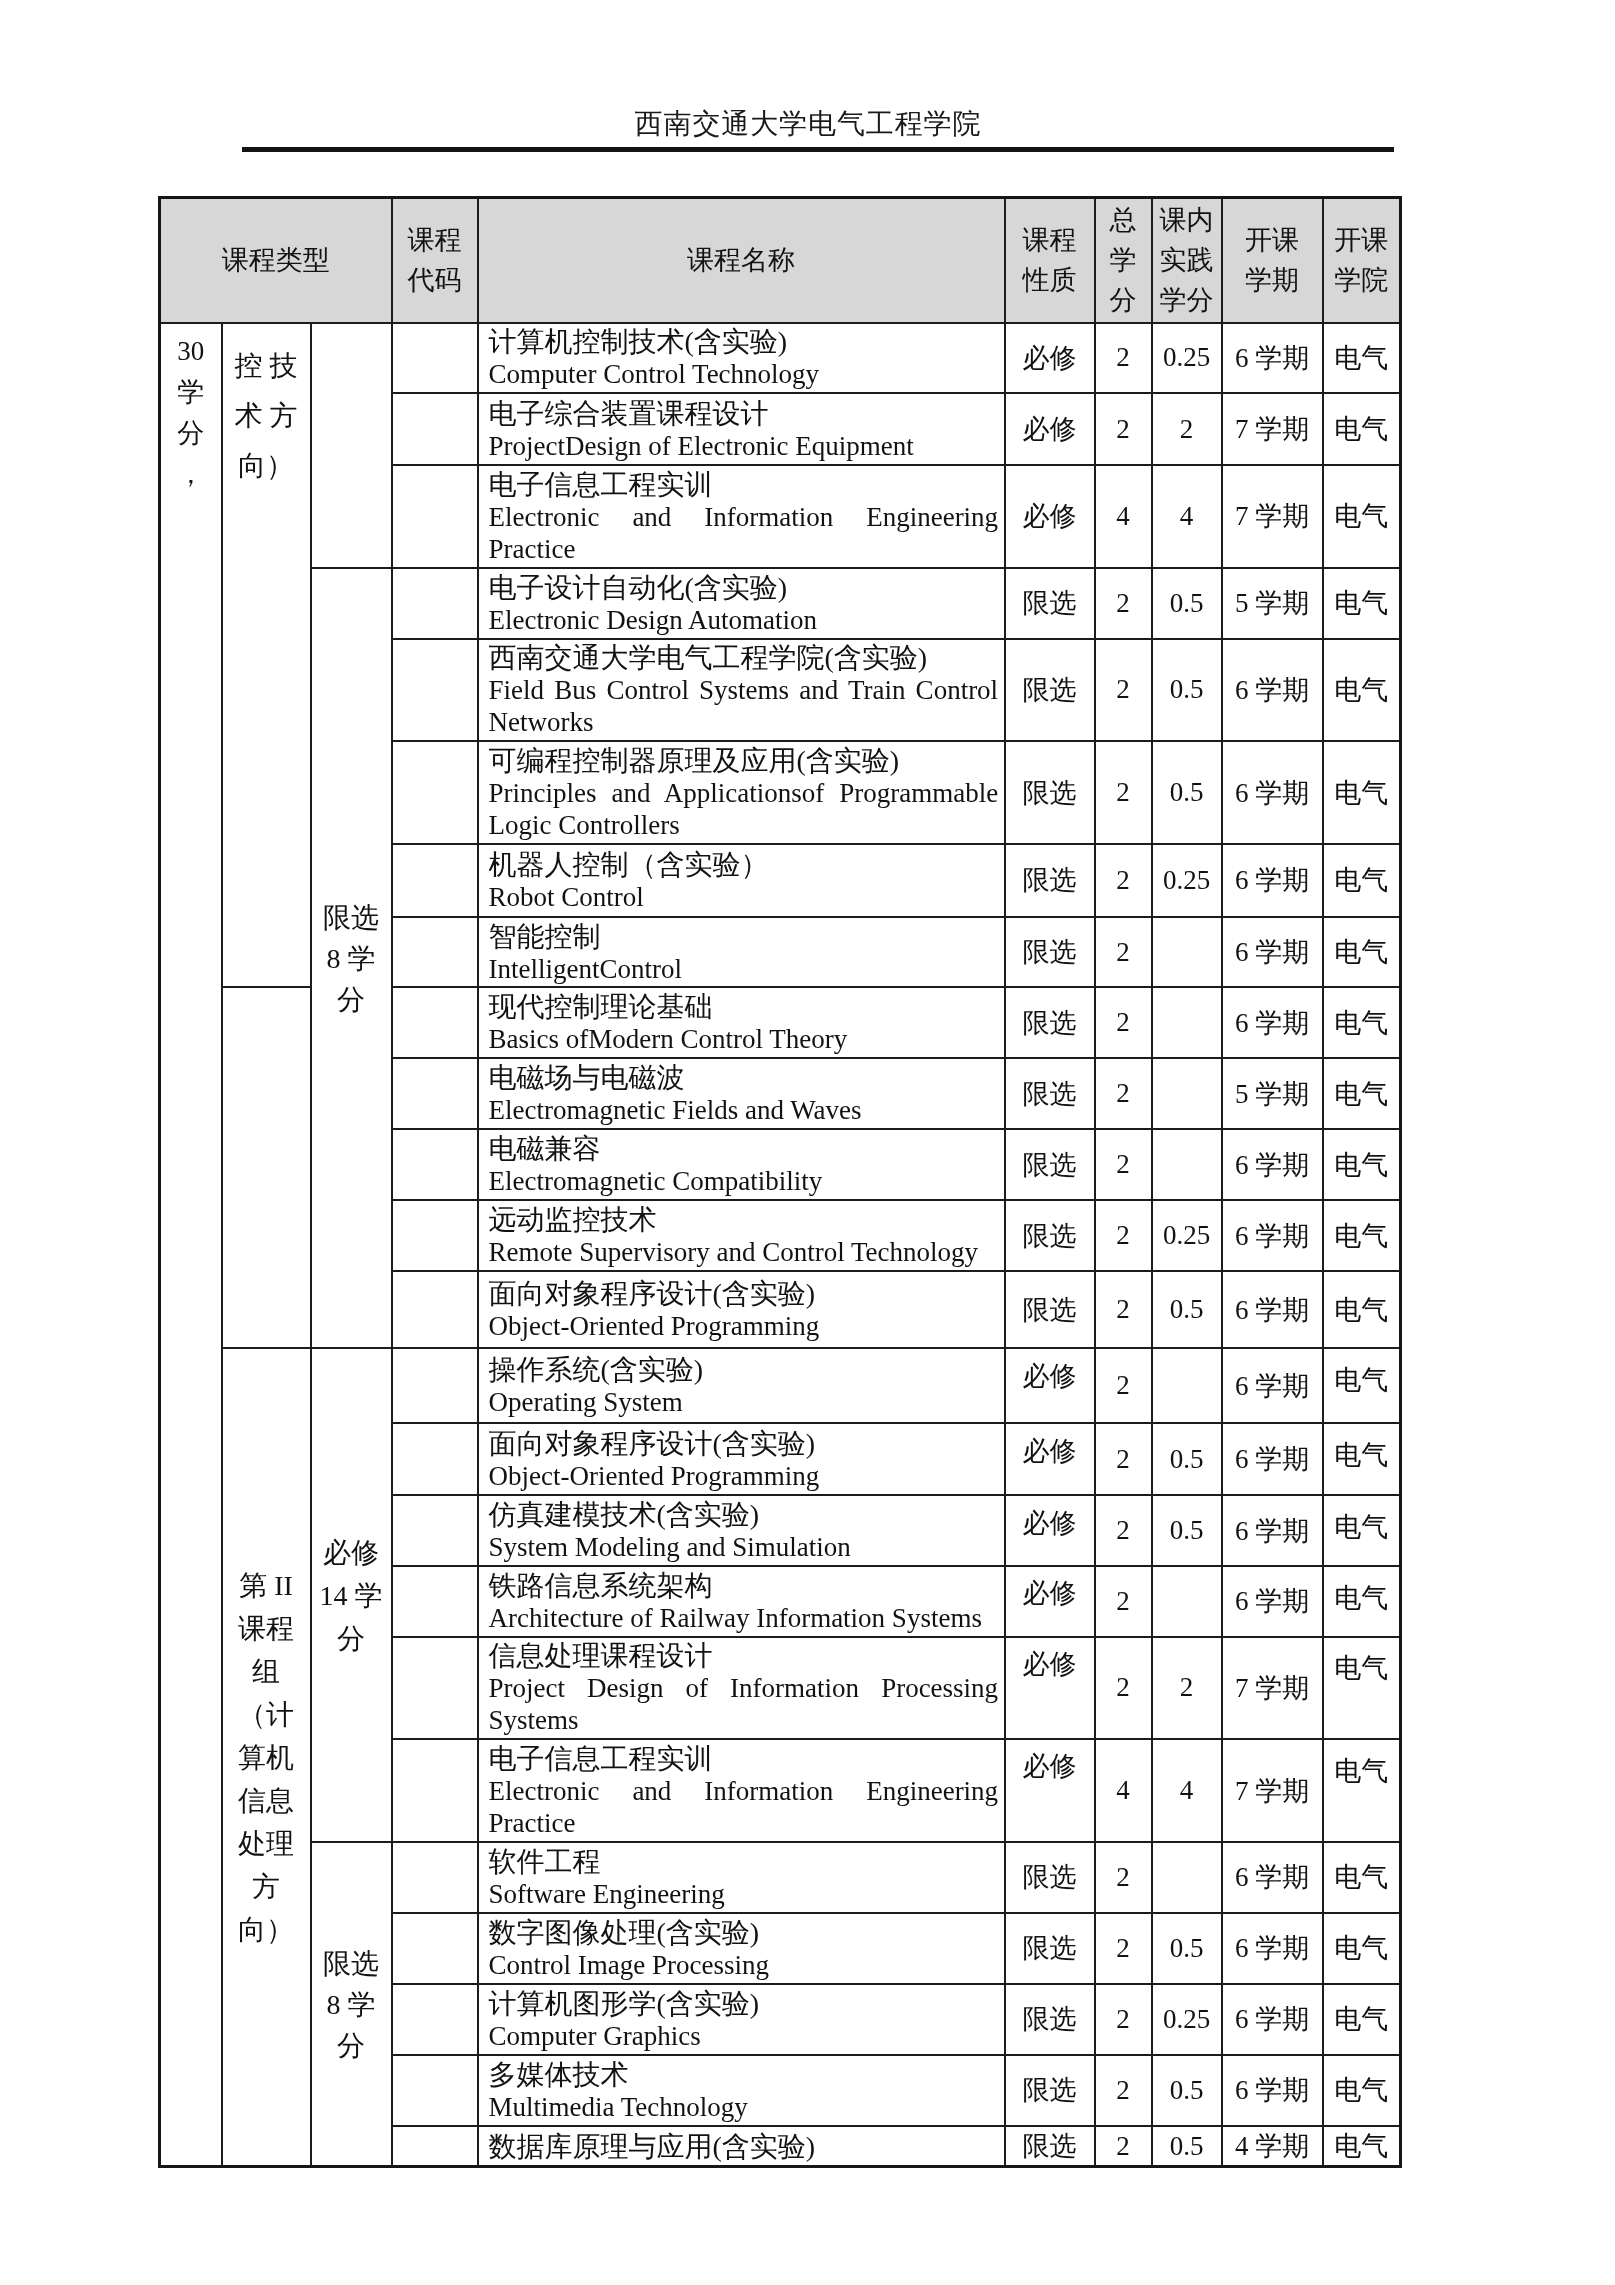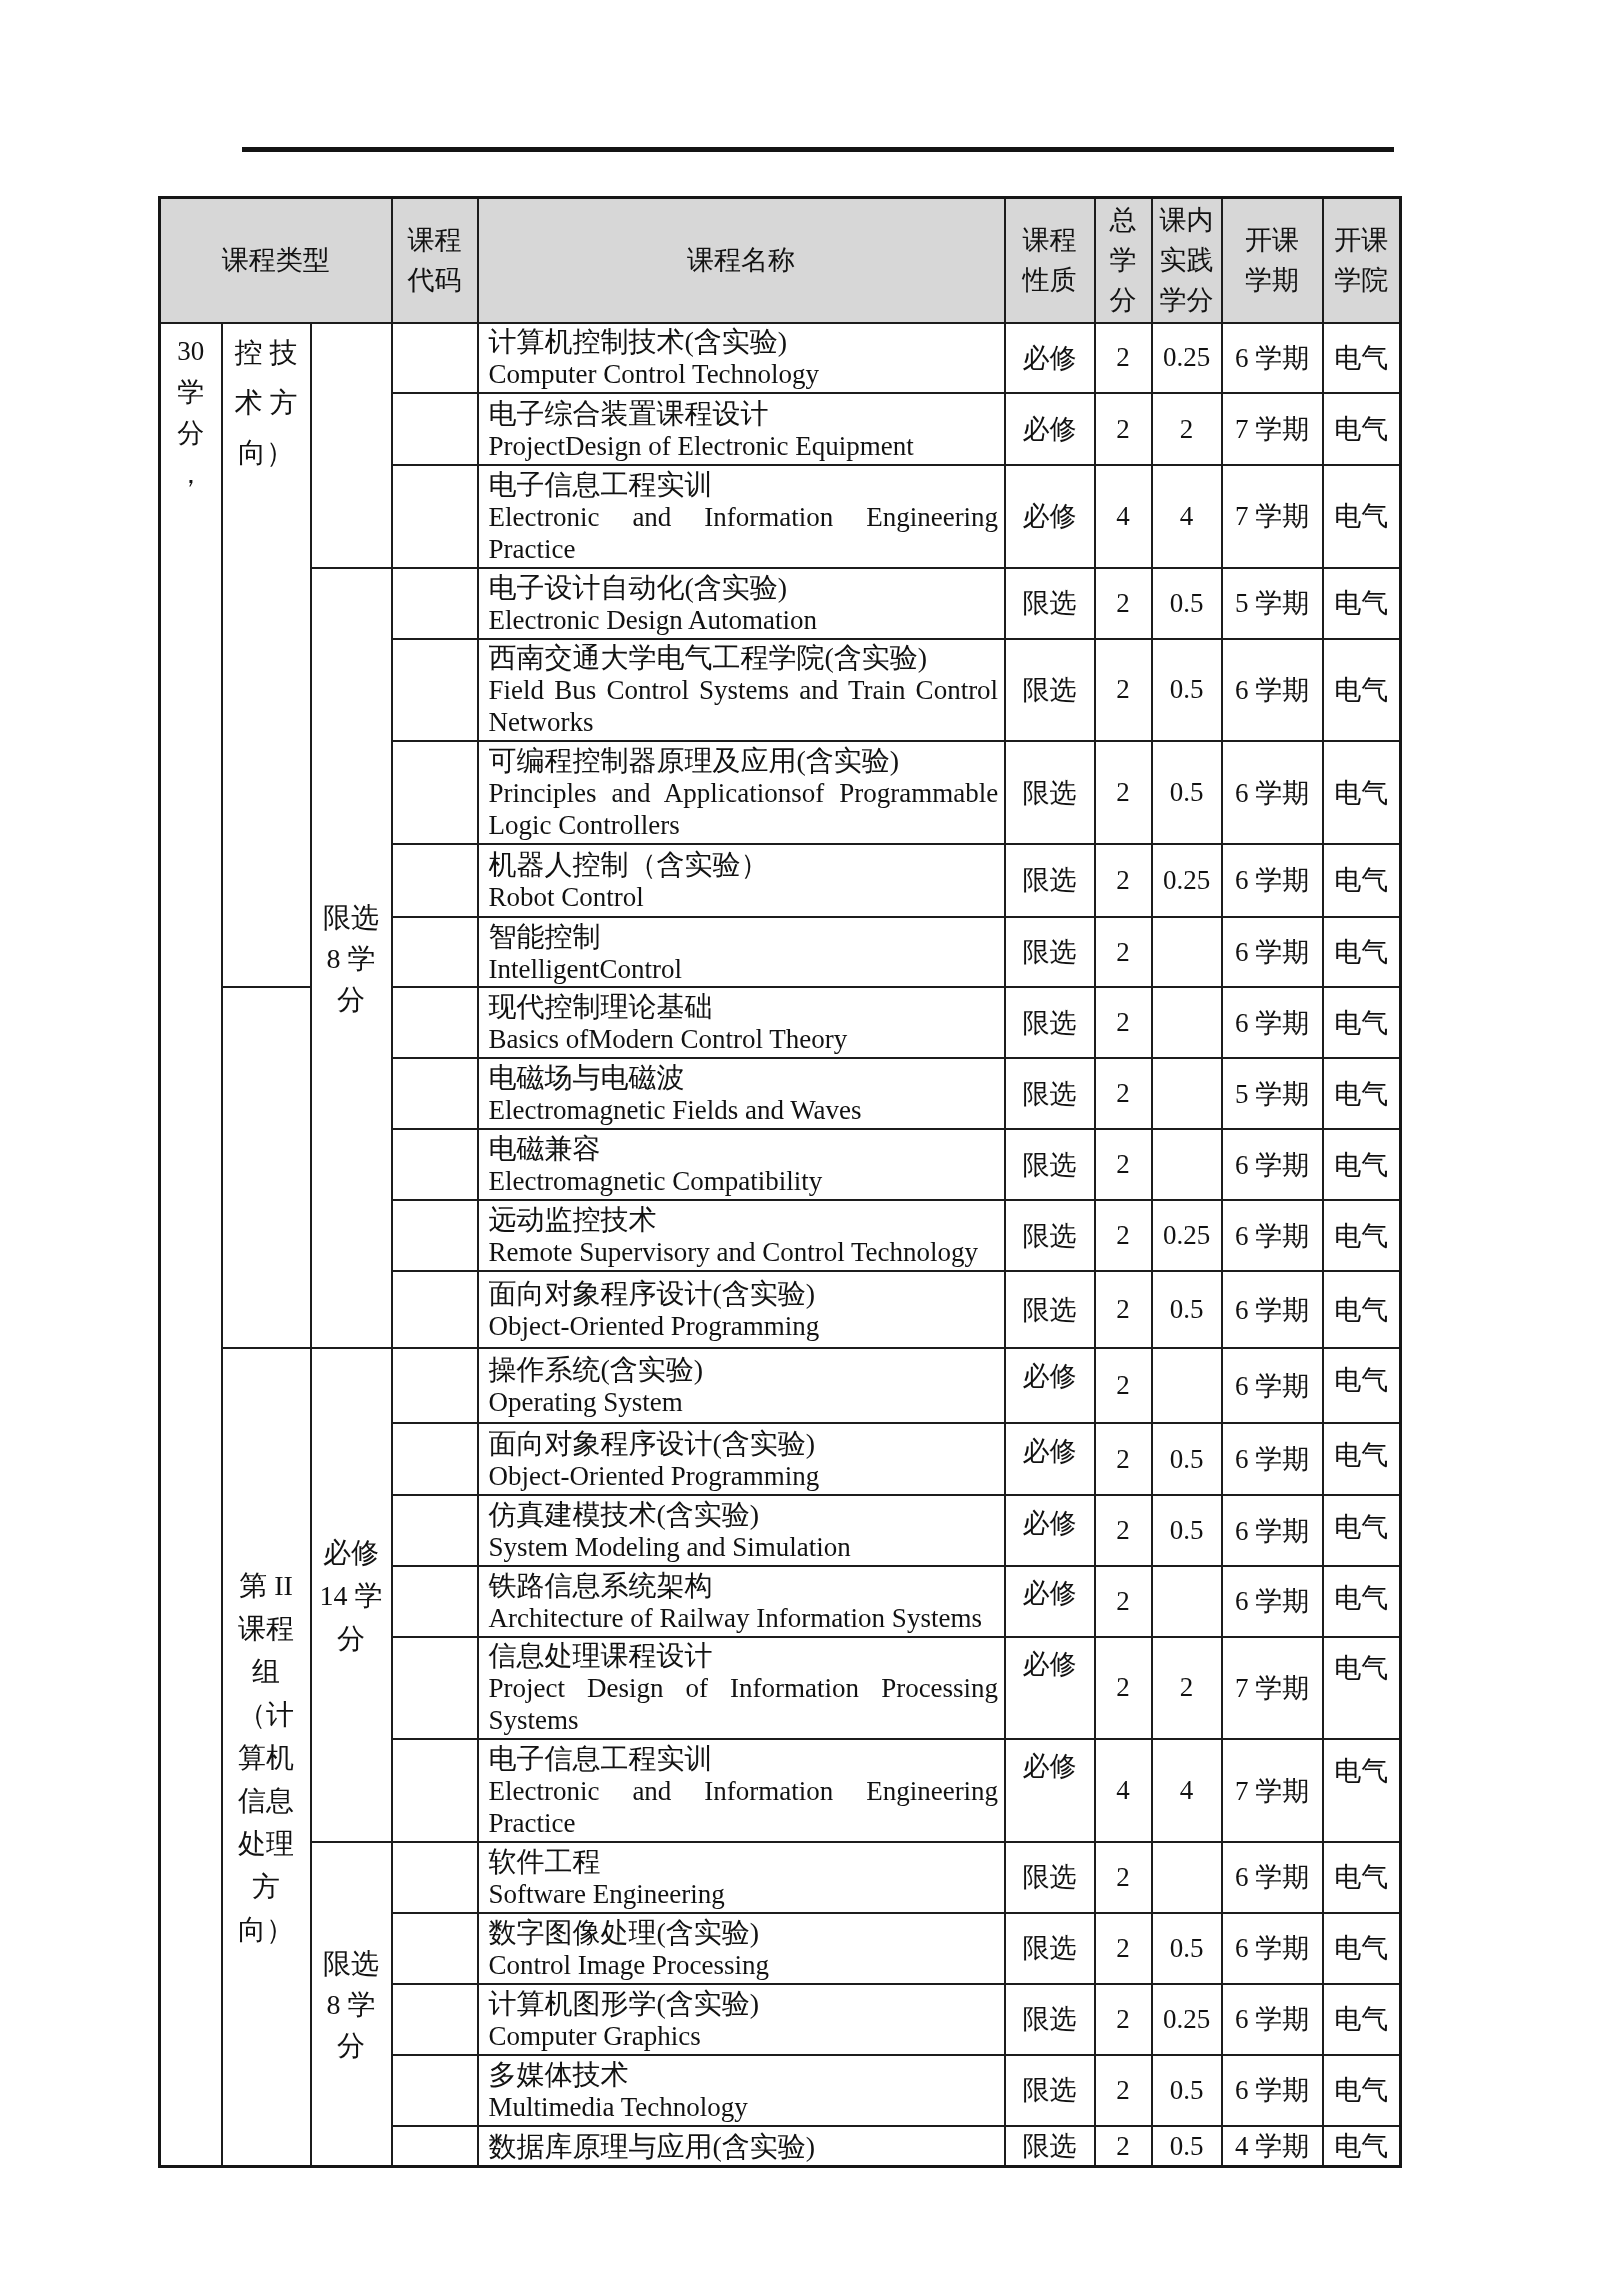--- a/index.html
+++ b/index.html
@@ -47,33 +47,34 @@
     line-height: 40px;
   }
   .pre { white-space: pre-line; }
   td.side {
     text-align: center;
     line-height: 43px;
     font-size: 28px;
   }
   td.side.top { vertical-align: top; margin-top: 44px; }
   td.col-a { line-height: 41px; font-size: 27px; padding-top: 7.2px; }
-  td.dir1 { line-height: 50px; padding-top: 4px; border-radius: 21px; }
+  td.dir1 { line-height: 50px; padding-top: 17px; border-radius: 21px; }
   td.sel { line-height: 41px; }
   td.name { text-align: left; padding: 1.8px 5.4px 1.8px 10px; }
   td.name .zh { font-size: 28px; line-height: 33px; }
   td.name .en { font-size: 27px; line-height: 32px; text-align: justify; }
   td.val { text-align: center; font-size: 27px; }
   td.raise-n { vertical-align: top; padding-top: 8.1px; }
   td.raise-c { vertical-align: top; padding-top: 12.7px; }
 </style>
 </head>
 <body>
 
 <div class="page">
+  <div class="doc-header">西南交通大学电气工程学院</div>
   <div class="header-rule"></div>
 
   <table class="course-table">
     <colgroup>
       <col style="width:62px">
         <col style="width:89px">
         <col style="width:81px">
       <col style="width:86px">
         <col style="width:527px">
         <col style="width:90px">

